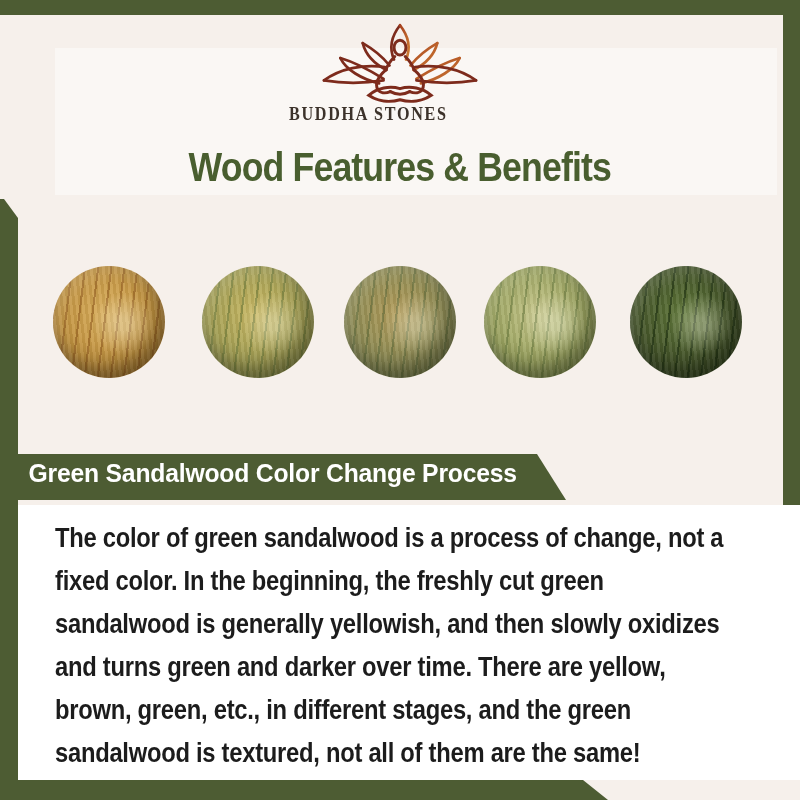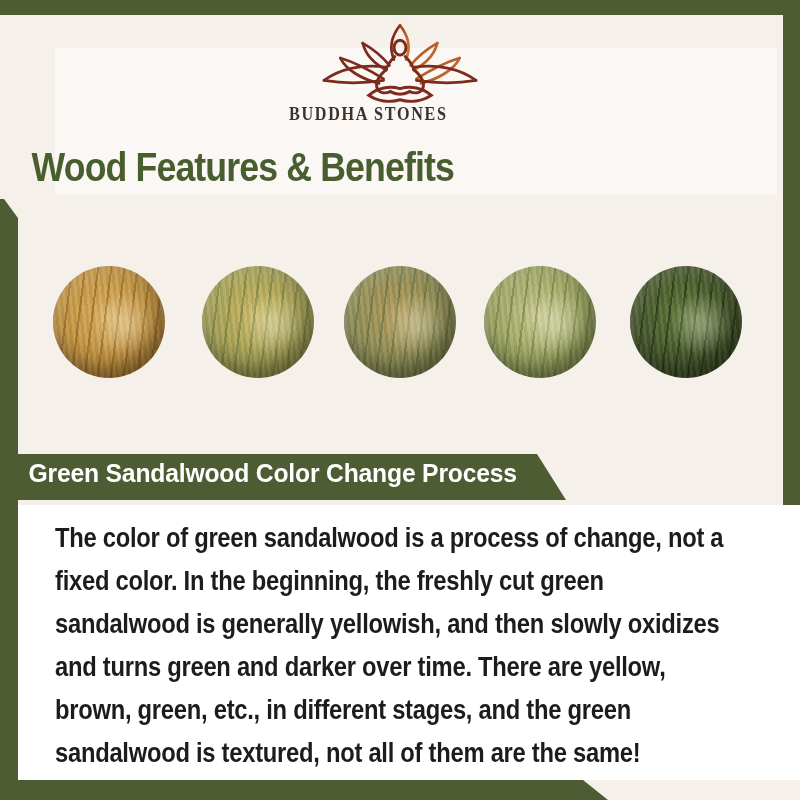--- a/index.html
+++ b/index.html
@@ -25,21 +25,21 @@
     background:rgba(255,255,255,.45);}
 
   
   .logo{left:318px;top:22px;width:164px;height:84px;}
   .brand{left:0;top:103px;width:713px;text-align:center;
     font-family:"Liberation Serif",serif;font-size:19px;font-weight:bold;
     color:var(--brand-text,#3c322a);margin-left:12px;}
   .brand .squeeze{display:inline-block;transform:scaleX(.85);letter-spacing:2px;}
 
   
-  .heading{left:0;top:144px;width:800px;text-align:left;
+  .heading{left:0;top:144px;width:800px;text-align:center;
     font-size:41px;font-weight:bold;color:var(--heading-green,#495e2f);}
   .heading .squeeze{display:inline-block;transform:scaleX(.87);letter-spacing:-1px;white-space:nowrap;}
 
   
   .bead{position:absolute;top:266px;width:112px;height:112px;border-radius:50%;
     background:
       radial-gradient(circle at 63% 52%, rgba(255,255,235,.30) 0 7%, rgba(255,255,235,0) 34%),
       repeating-linear-gradient(97deg, rgba(0,0,0,0) 0 5px, var(--streak,rgba(0,0,0,.25)) 5px 7px, rgba(0,0,0,0) 7px 13px),
       repeating-linear-gradient(84deg, rgba(255,255,255,.07) 0 3px, rgba(0,0,0,.05) 3px 6px),
       radial-gradient(circle at 48% 42%, var(--light,#ccc) 0%, var(--base,#999) 55%, var(--dark,#555) 94%);

